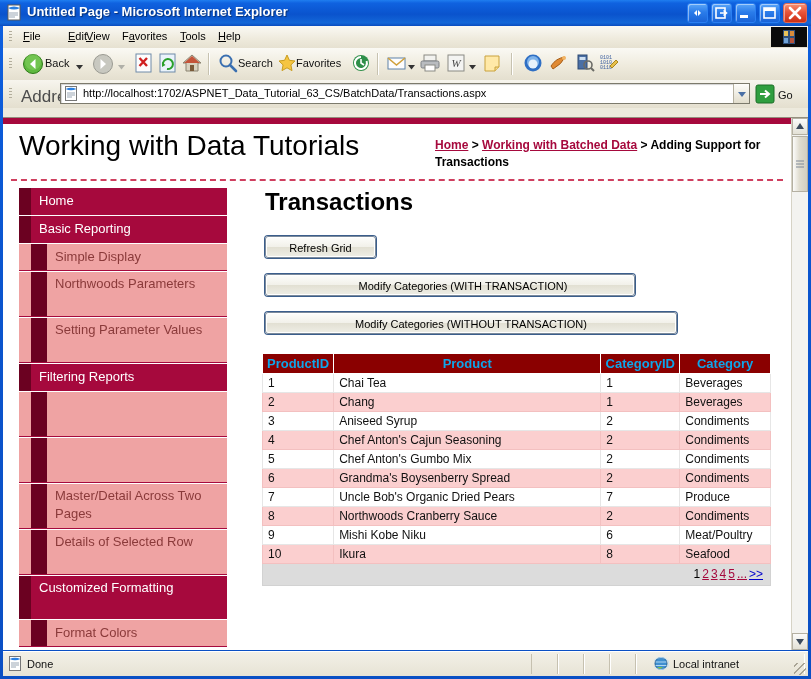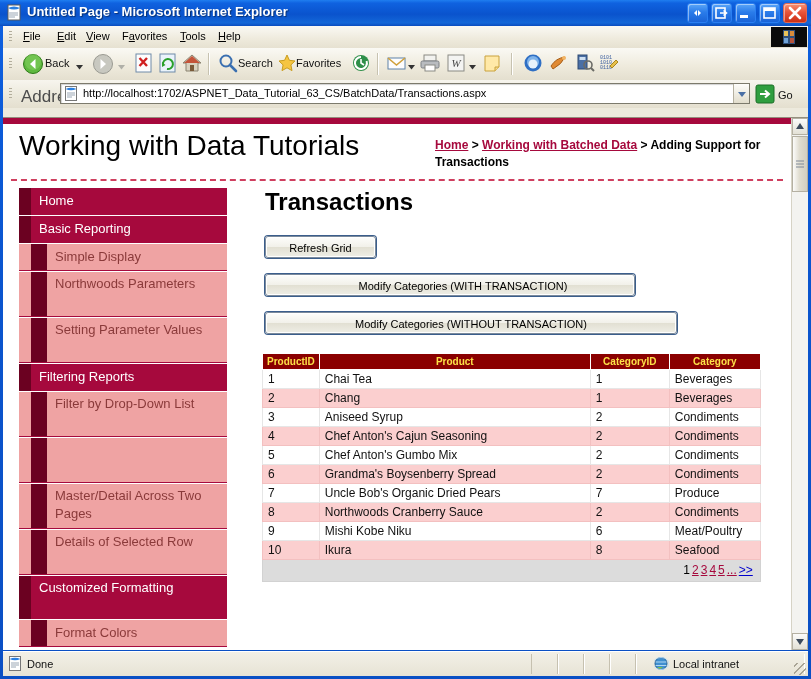--- a/index.html
+++ b/index.html
@@ -170,21 +170,21 @@
   #btn-without{position:absolute;left:14px;top:124px;width:412px;height:22px;padding-top:4px;}
   
   #grid{
     position:absolute;left:11px;top:165px;
     border-collapse:collapse;
     border:1px solid #b9b9b9;
     background:#fff;
     font-size:12px;
   }
   #grid th{
-    background:#8a0000;color:#fde047;font-weight:bold;font-size:10px;
+    background:#8a0000;color:#0ea5e9;font-weight:bold;font-size:13px;
     padding:2px 4px;border:1px solid #fff;
     text-align:center;white-space:nowrap;
   }
   #grid td{
     padding:2px 5px;border:1px solid #e6e6e6;color:#111;
     vertical-align:middle;
   }
   #grid tr.alt td{background:#fbcfcf;border-color:#f3c0c0;}
   .c-pid{width:44px;}
   .c-prod{width:260px;}
@@ -274,21 +274,21 @@
         <path d="M6 4 L16 14 M16 4 L6 14" stroke="#fff" stroke-width="2.6" stroke-linecap="round"></path>
       </svg>
     </div>
   </div>
 
   <div id="chrome">
 
     <div id="menubar">
       <span class="grip" style="left:6px;"></span>
       <span class="menu-item" style="left:20px;"><u>F</u>ile</span>
-      <span class="menu-item" style="left:43px;padding-left:11px;"><u>E</u>dit</span>
+      <span class="menu-item" style="left:54px;padding-left:11px;"><u>E</u>dit</span>
       <span class="menu-item" style="left:83px;"><u>V</u>iew</span>
       <span class="menu-item" style="left:119px;">F<u>a</u>vorites</span>
       <span class="menu-item" style="left:177px;"><u>T</u>ools</span>
       <span class="menu-item" style="left:215px;"><u>H</u>elp</span>
       <span id="ie-logo">
         <svg width="36" height="20" viewBox="0 0 36 20">
           <rect width="36" height="20" fill="#0b0b0b"></rect>
           <rect x="12" y="3" width="12" height="14" fill="#2f4f7a"></rect>
           <rect x="13" y="4" width="4" height="5" fill="#e8c35a"></rect>
           <rect x="19" y="4" width="4" height="5" fill="#d98b3a"></rect>
@@ -505,21 +505,20 @@
           <div class="nav-l2 two-line">
             <span class="accent"></span>
             <span class="lbl">Setting Parameter Values</span>
           </div>
           <div class="nav-l1">
             <span class="accent"></span>
             <span class="lbl">Filtering Reports</span>
           </div>
           <div class="nav-l2 two-line">
             <span class="accent"></span>
-            <span class="lbl">Filter by Drop-Down List</span>
           </div>
           <div class="nav-l2 two-line">
             <span class="accent"></span>
           </div>
           <div class="nav-l2 two-line">
             <span class="accent"></span>
             <span class="lbl">Master/Detail Across Two Pages</span>
           </div>
           <div class="nav-l2 two-line">
             <span class="accent"></span>

